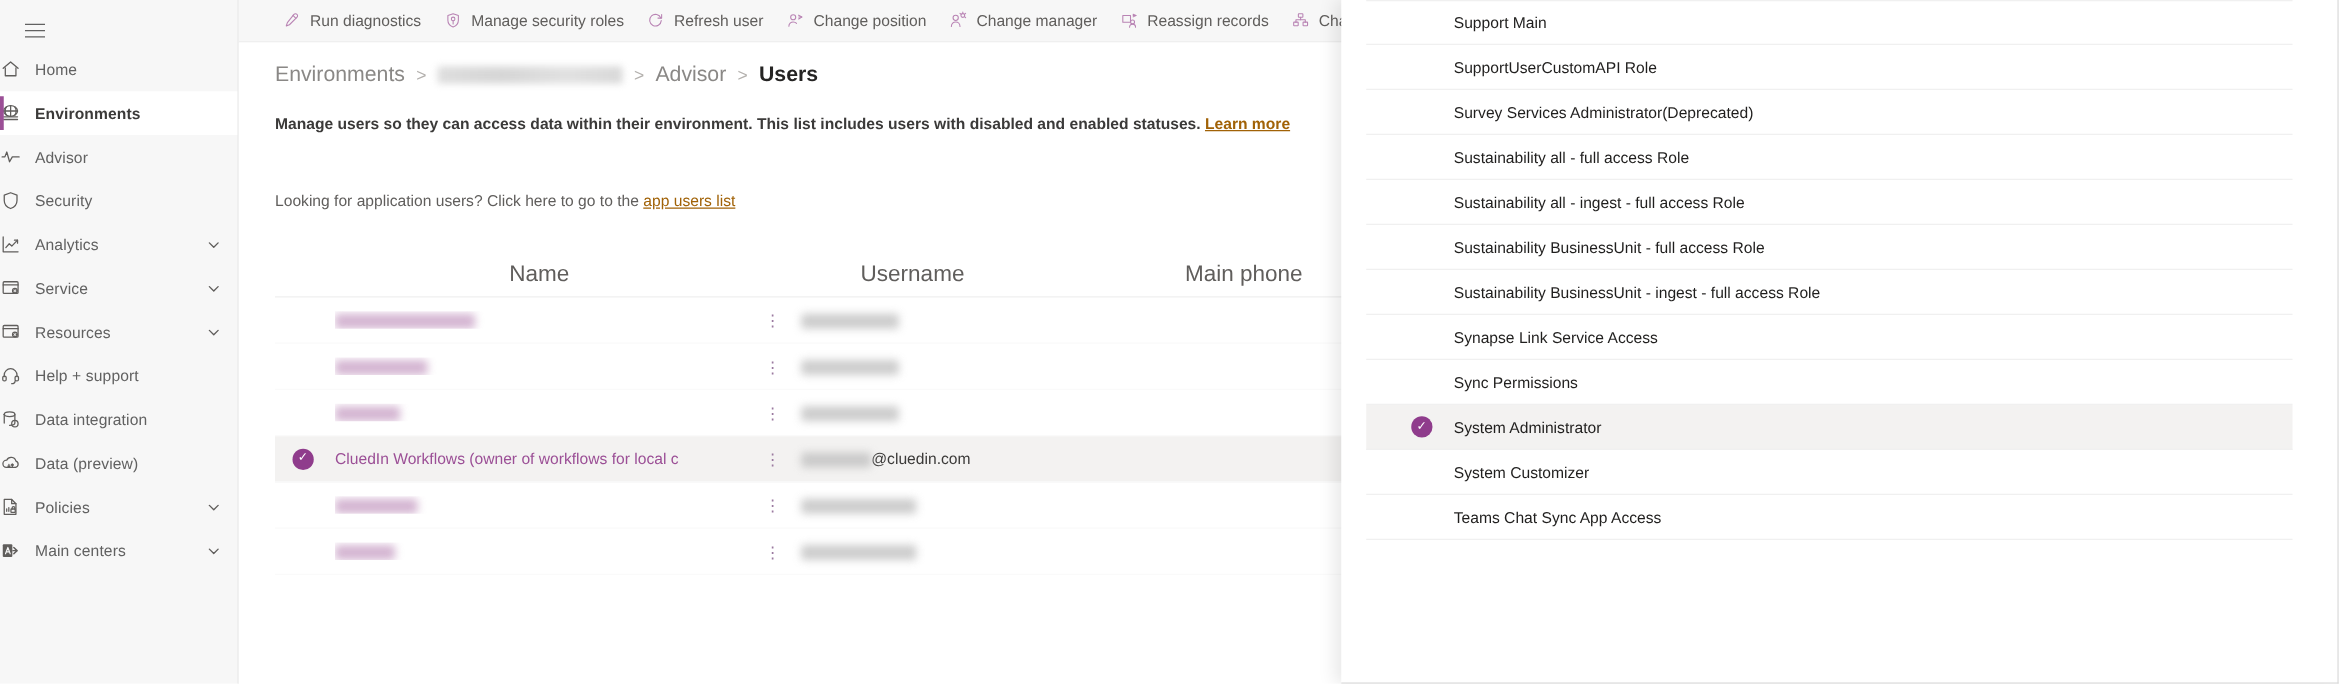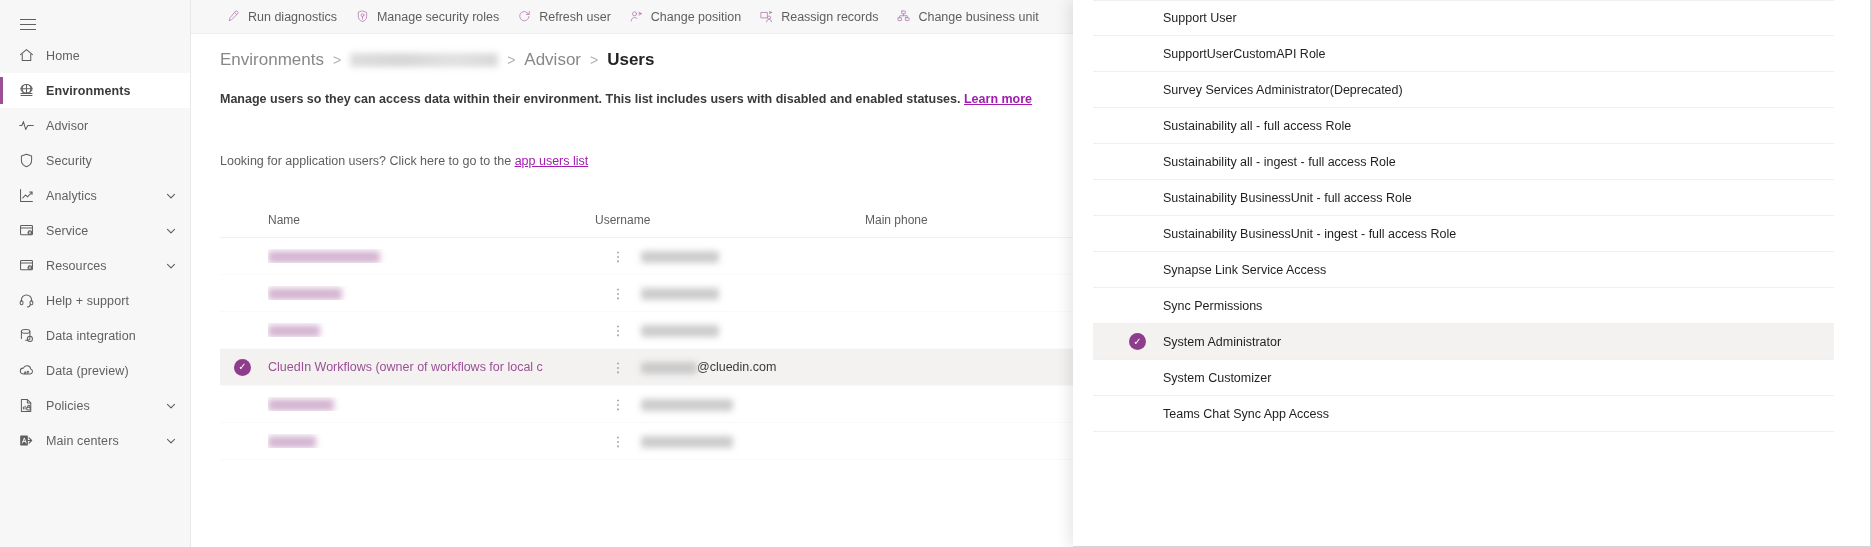--- a/index.html
+++ b/index.html
@@ -44,21 +44,20 @@
   }
   .nav-list {
     position: absolute;
     top: 38px; left: 0; right: 0;
   }
   .nav-item {
     position: relative;
     height: 35px;
     display: flex;
     align-items: center;
-    padding-left: 18px;
     cursor: pointer;
     color: #616161;
     font-size: 12.5px;
     letter-spacing: .1px;
     white-space: nowrap;
   }
   .nav-item.active {
     background: #ffffff;
     color: #3b3a39;
     font-weight: 600;
@@ -153,43 +152,44 @@
     position: absolute;
     left: 29px;
     font-size: 12.5px;
     color: #605e5c;
     white-space: nowrap;
   }
   .info-line.strong { font-weight: 700; color: #3b3a39; top: 58px; }
   .info-line.l2 { top: 84px; margin-top: 36px; }
   .info-line.l3 { top: 109px; }
   .link {
-    color: #a21caf;
+    color: #a16207;
     text-decoration: underline;
     cursor: pointer;
   }
   .link.strong { font-weight: 700; }
 
   
   #table {
     position: absolute;
     left: 29px; top: 168px;
     right: 0;
   }
   .thead {
     display: flex;
     align-items: center;
     height: 36px;
     border-bottom: 1px solid #f0f0f0;
     padding-left: 48px;
   }
   .th {
-    font-size: 12px;
+    font-size: 18px;
     color: #605e5c;
     flex: 0 0 auto;
+    text-align: center;
   }
   .th.c-name { width: 327px; }
   .th.c-user { width: 270px; }
   .th.c-phone { width: 260px; }
 
   .trow {
     display: flex;
     align-items: center;
     height: 37px;
     padding-left: 14px;
@@ -466,20 +466,31 @@
       <div class="cmd-item">
         <span class="cmd-icon">
           <svg width="17" height="17" viewBox="0 0 20 20" fill="none" stroke="currentColor" stroke-width="1.15" stroke-linecap="round" stroke-linejoin="round">
             <circle cx="7.4" cy="6.4" r="2.7"></circle>
             <path d="M2.8 16c0-2.7 2.1-4.6 4.6-4.6 1.5 0 2.8.6 3.6 1.6"></path>
             <path d="M13.2 4.2l3.4 2-3.4 2"></path>
             <path d="M16.6 6.2h-3.2"></path>
           </svg>
         </span>
         <span>Change position</span>
+      </div>
+      <div class="cmd-item">
+        <span class="cmd-icon">
+          <svg width="17" height="17" viewBox="0 0 20 20" fill="none" stroke="currentColor" stroke-width="1.15" stroke-linecap="round" stroke-linejoin="round">
+            <circle cx="7.4" cy="7" r="2.8"></circle>
+            <path d="M2.8 16.2c0-2.8 2.1-4.8 4.6-4.8s4.6 2 4.6 4.8"></path>
+            <circle cx="15" cy="4.5" r="2"></circle>
+            <path d="M15 2v-1.2M17.1 3l.9-.8M17.1 6l.9.8M12.9 3l-.9-.8"></path>
+          </svg>
+        </span>
+        <span>Change manager</span>
       </div>
       <div class="cmd-item">
         <span class="cmd-icon">
           <svg width="17" height="17" viewBox="0 0 20 20" fill="none" stroke="currentColor" stroke-width="1.15" stroke-linecap="round" stroke-linejoin="round">
             <path d="M3 4.6h8.2v7.2H3z"></path>
             <path d="M14 3.2l3 1.4-3 1.4"></path>
             <path d="M17 4.6h-3"></path>
             <circle cx="13.4" cy="11.4" r="2.1"></circle>
             <path d="M10.2 17c0-1.9 1.4-3.3 3.2-3.3s3.2 1.4 3.2 3.3"></path>
           </svg>
@@ -586,21 +597,21 @@
             <span class="tcell c-phone"></span>
           </div>
         </div>
     </div>
 
   </main>
 
   <div id="panel">
     <div class="panel-list">
         <div class="panel-item">
-          <span>Support User</span>
+          <span>Support Main</span>
         </div>
         <div class="panel-item">
           <span>SupportUserCustomAPI Role</span>
         </div>
         <div class="panel-item">
           <span>Survey Services Administrator(Deprecated)</span>
         </div>
         <div class="panel-item">
           <span>Sustainability all - full access Role</span>
         </div>

